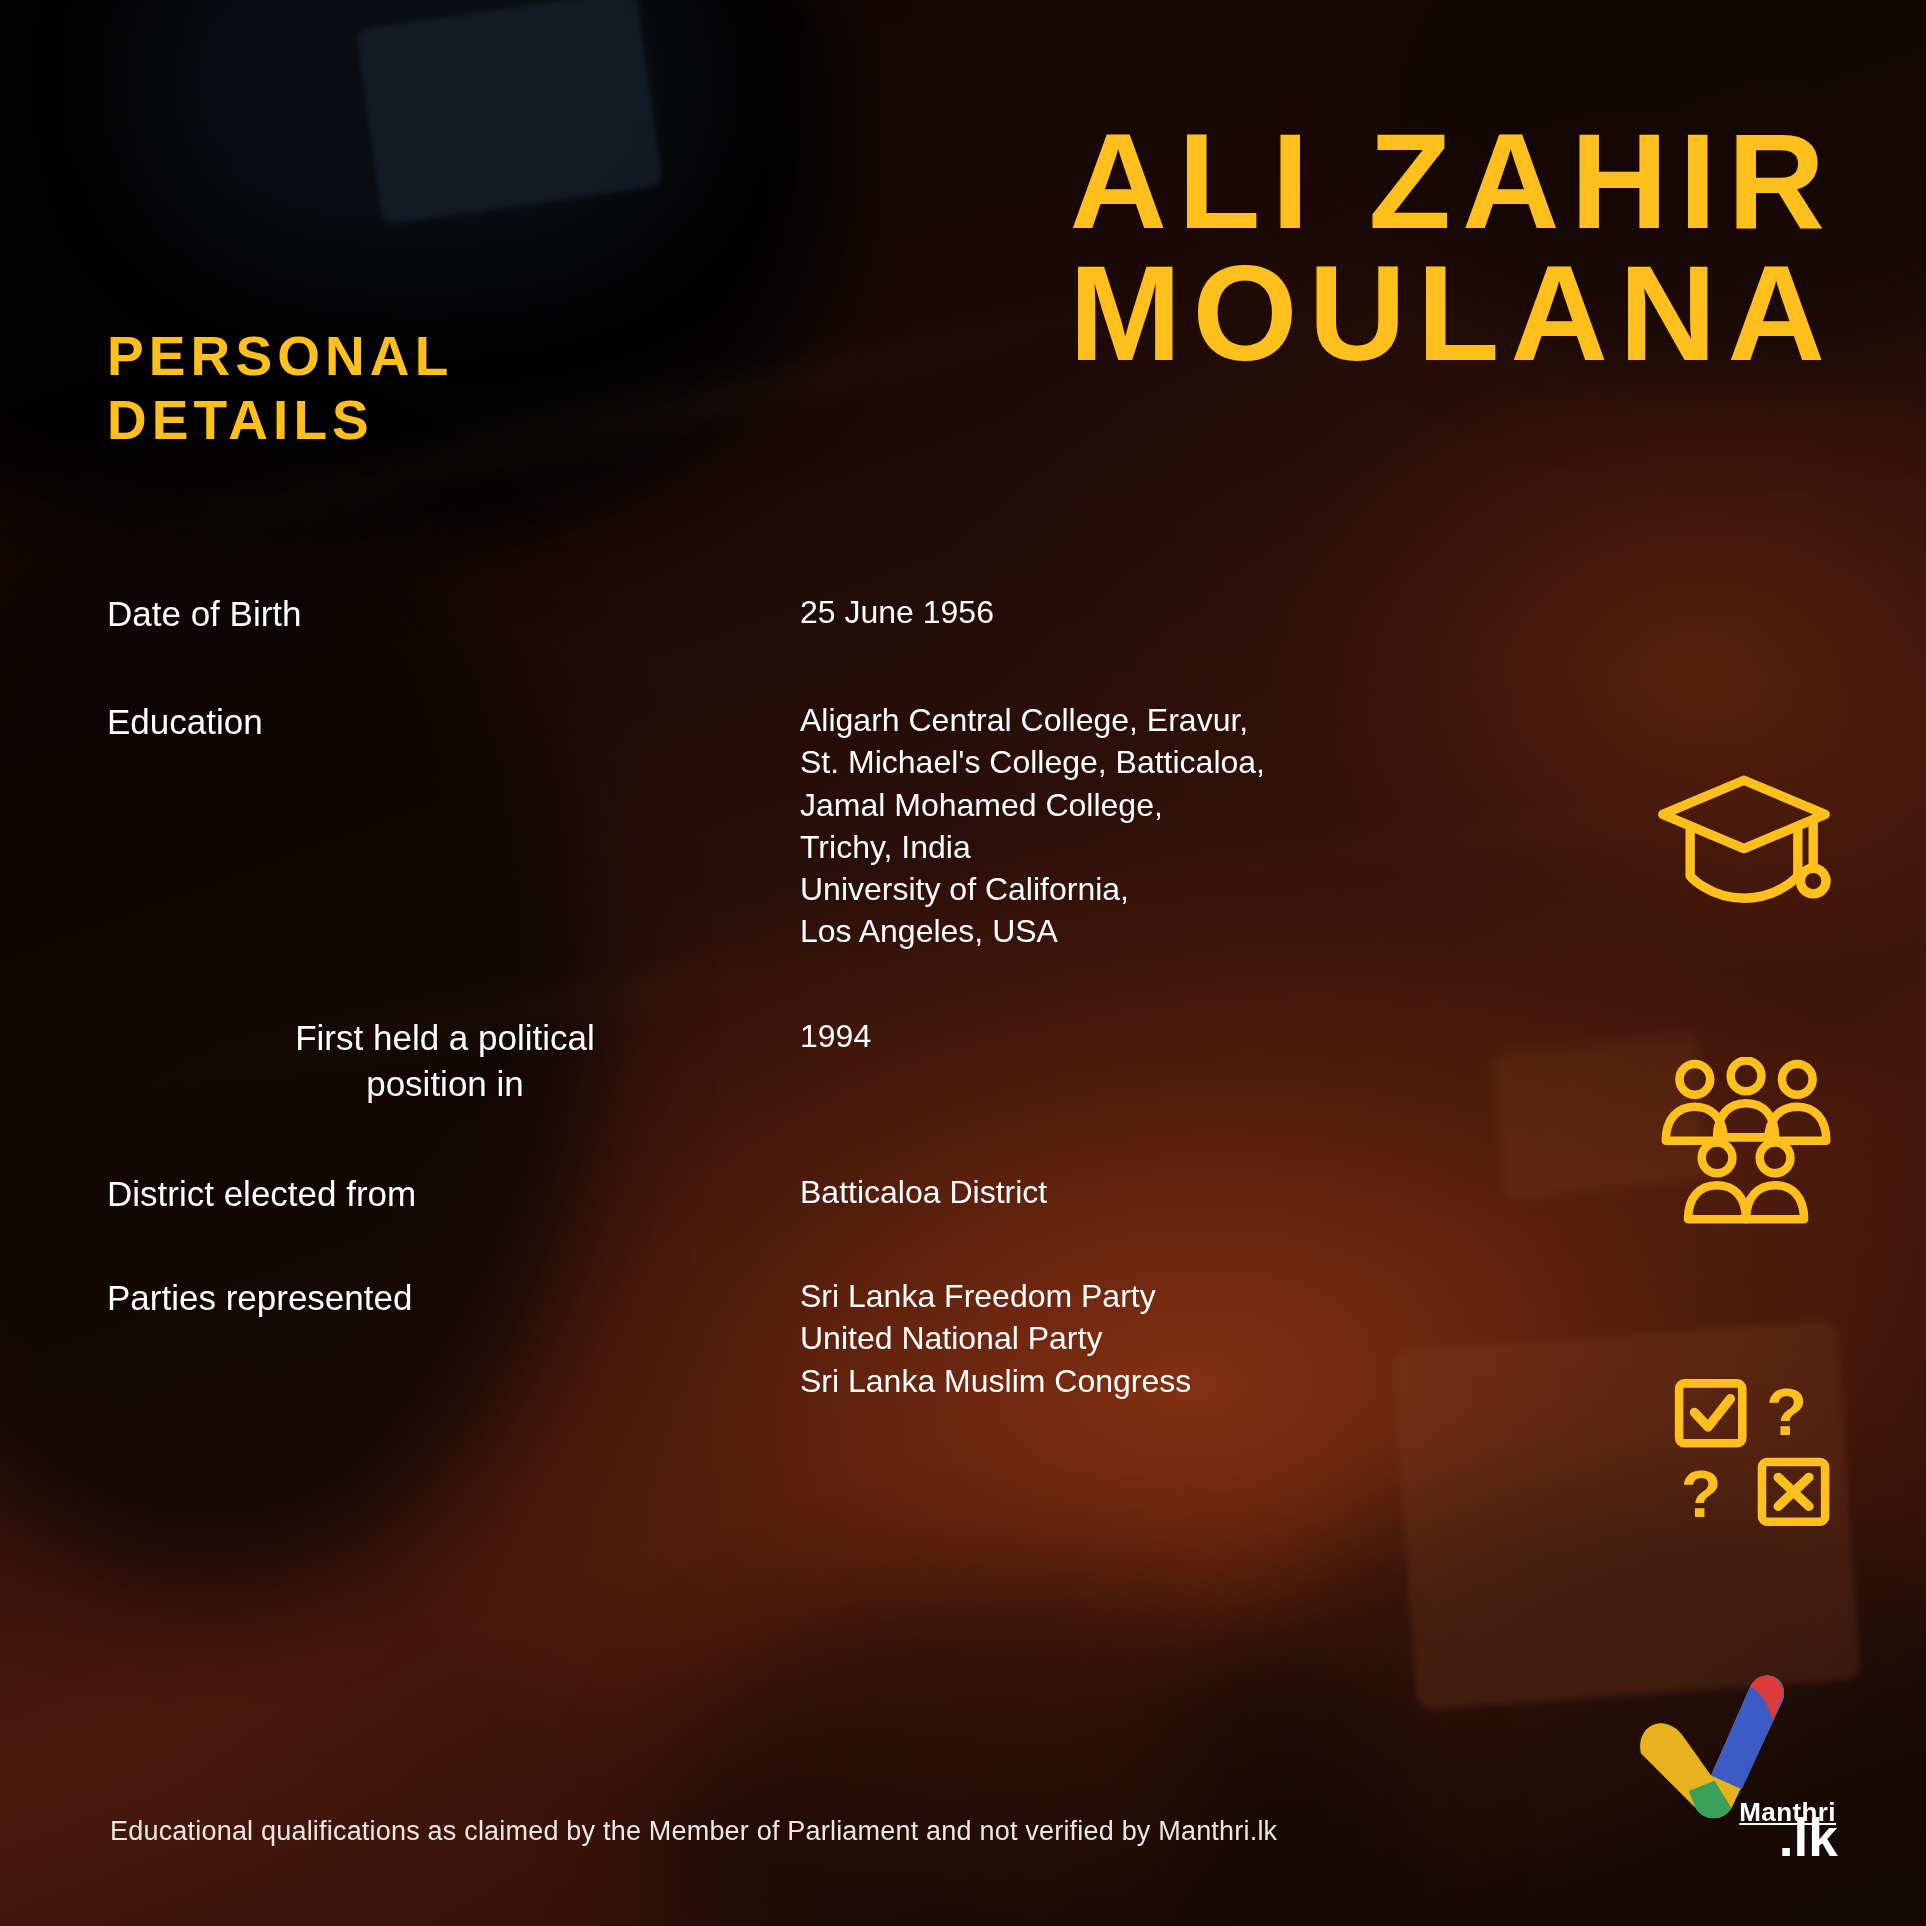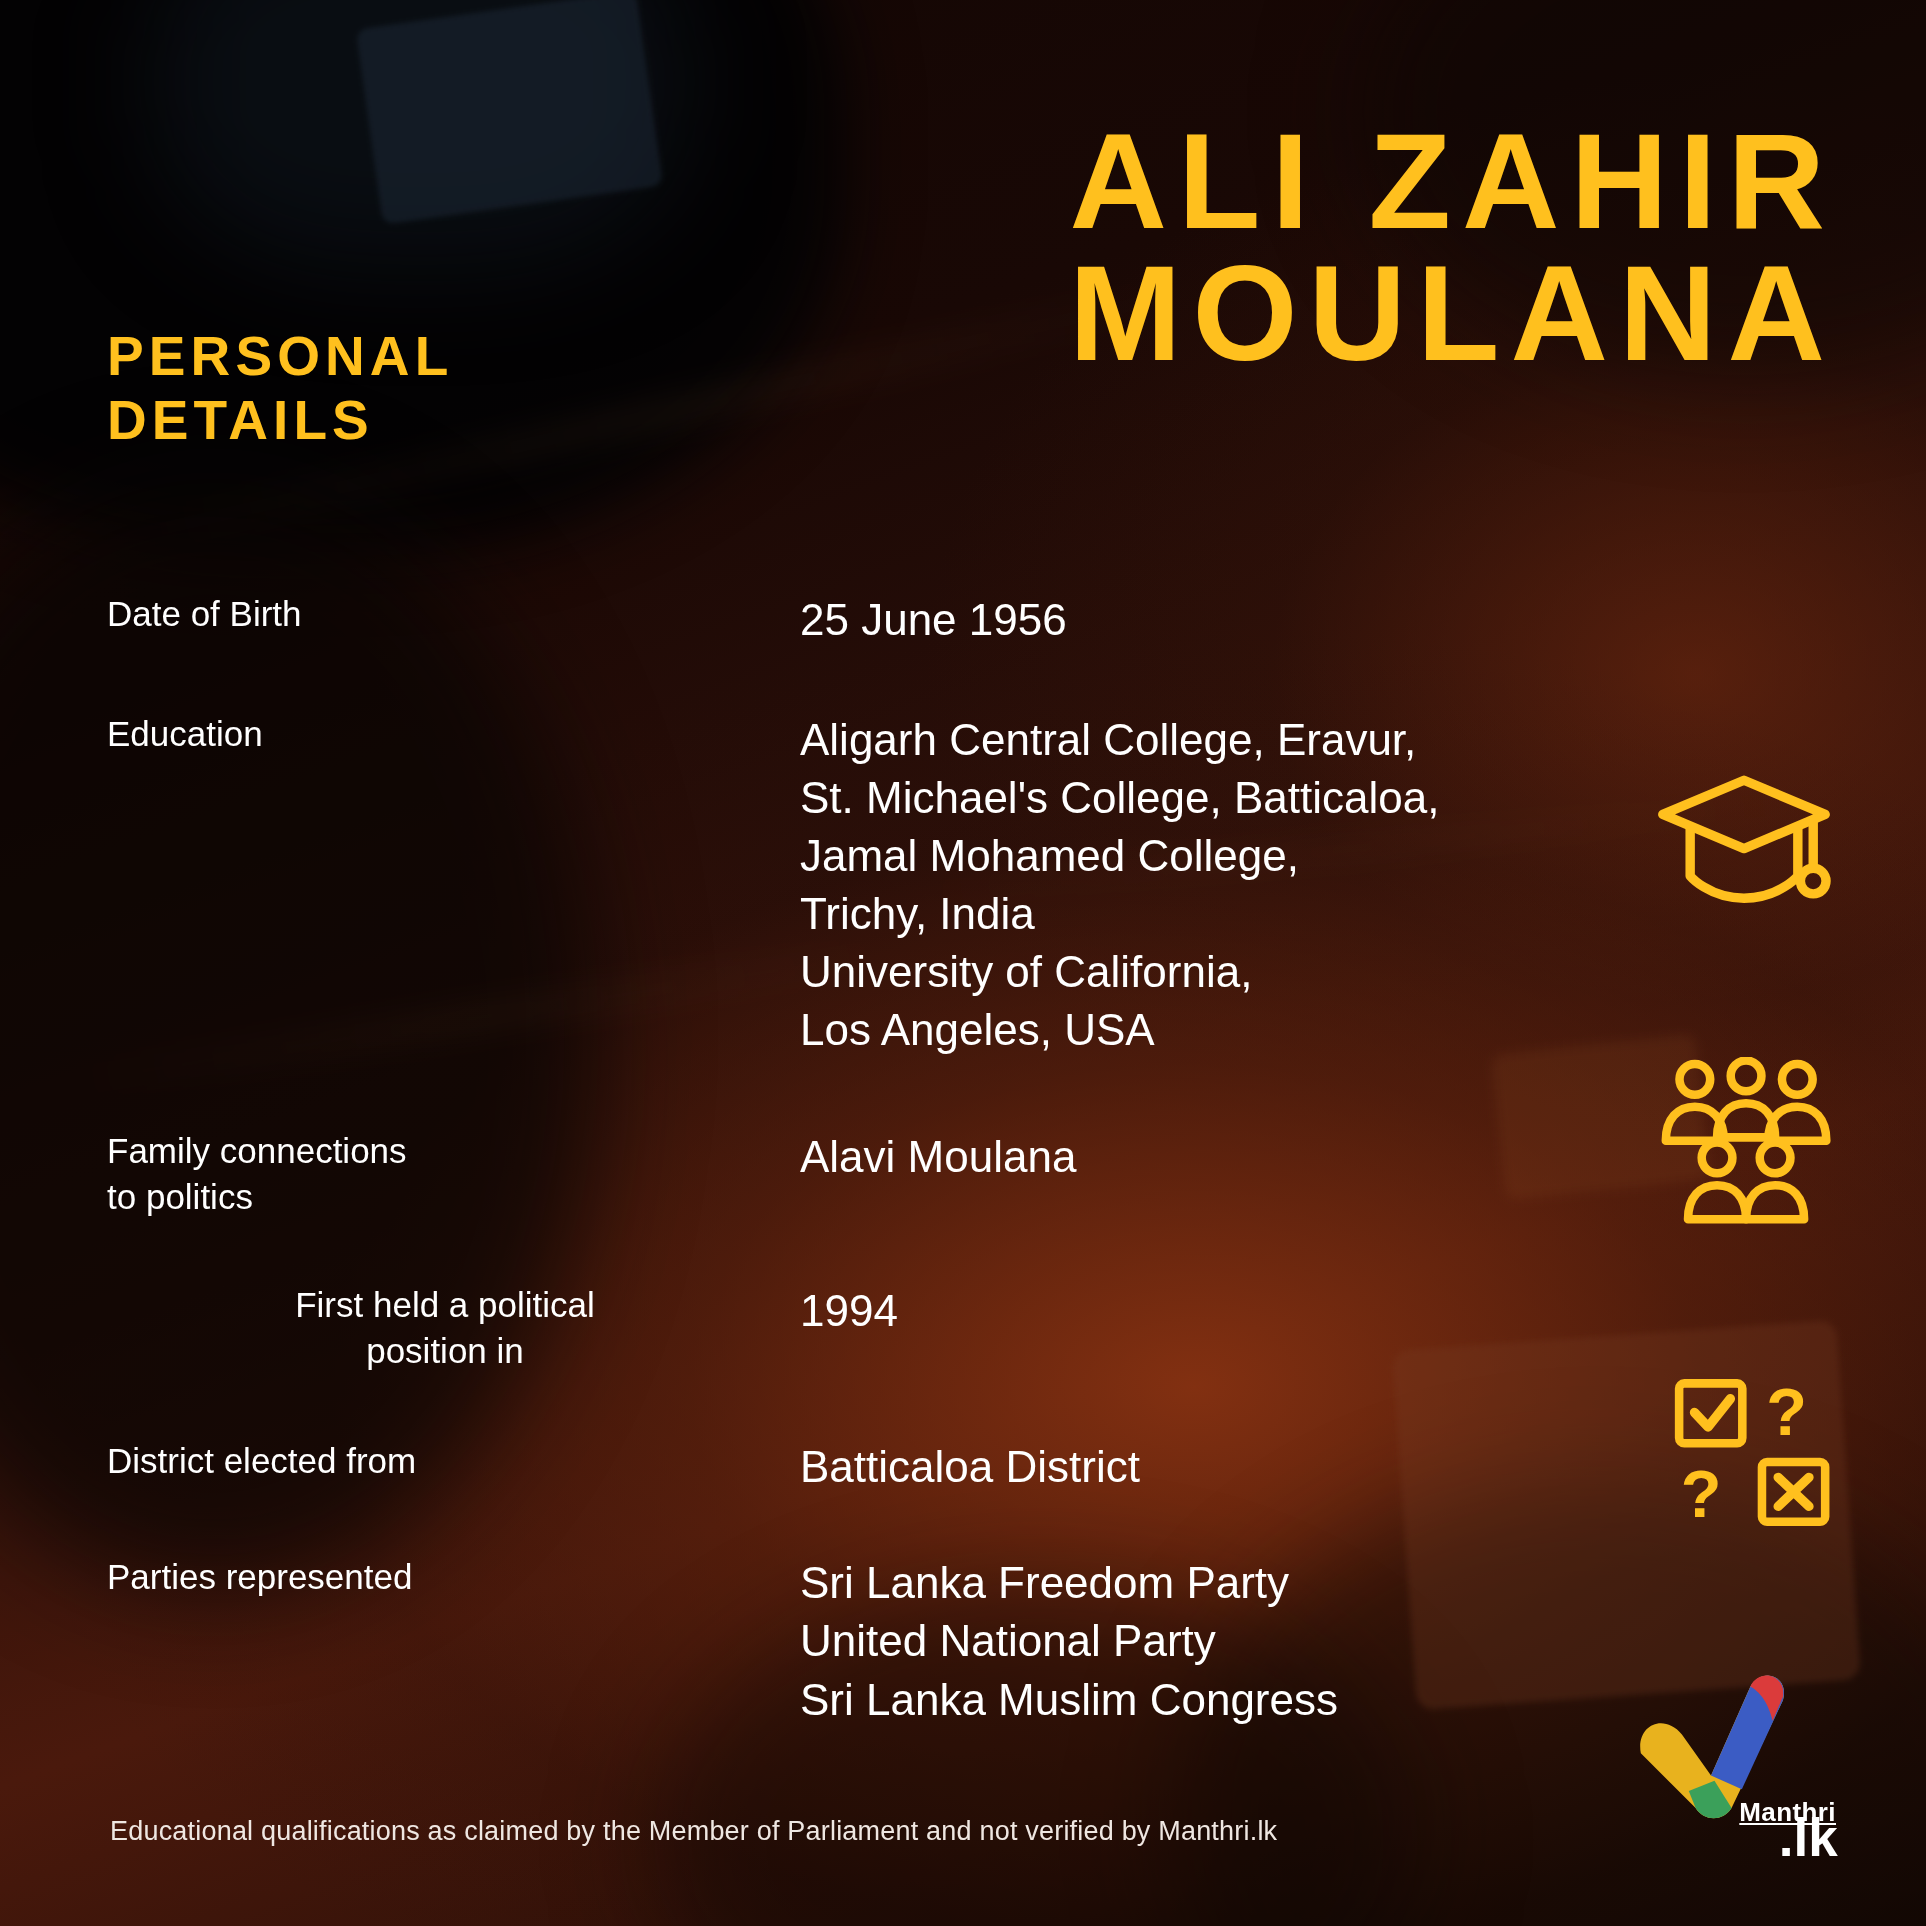--- a/index.html
+++ b/index.html
@@ -70,21 +70,21 @@
   .label {
     width: 693px;
     color: #FFFFFF;
     font-size: 35px;
     line-height: 1.32;
     padding-right: 17px;
   }
   .value {
     flex: 1;
     color: #FFFFFF;
-    font-size: 44px;
+    font-size: 32px;
     line-height: 1.32;
     white-space: pre-line;
   }
   .r-dob { margin-top: 0px; }
   .r-edu { margin-top: 62px; }
   .r-fam { margin-top: 68px; }
   .r-first { margin-top: 62px; }
   .r-dist { margin-top: 64px; }
   .r-party { margin-top: 58px; }
 
@@ -150,25 +150,20 @@
       <div class="row r-edu">
         <div class="label">Education</div>
         <div class="value">Aligarh Central College, Eravur,
 St. Michael's College, Batticaloa,
 Jamal Mohamed College,
 Trichy, India
 University of California,
 Los Angeles, USA</div>
       </div>
 
-      <div class="row r-fam">
-        <div class="label" style="white-space: pre-line;">Family connections
-to politics</div>
-        <div class="value">Alavi Moulana</div>
-      </div>
 
       <div class="row r-first">
         <div class="label" style="white-space: pre-line; text-align: center;">First held a political
 position in</div>
         <div class="value">1994</div>
       </div>
 
       <div class="row r-dist">
         <div class="label">District elected from</div>
         <div class="value">Batticaloa District</div>

